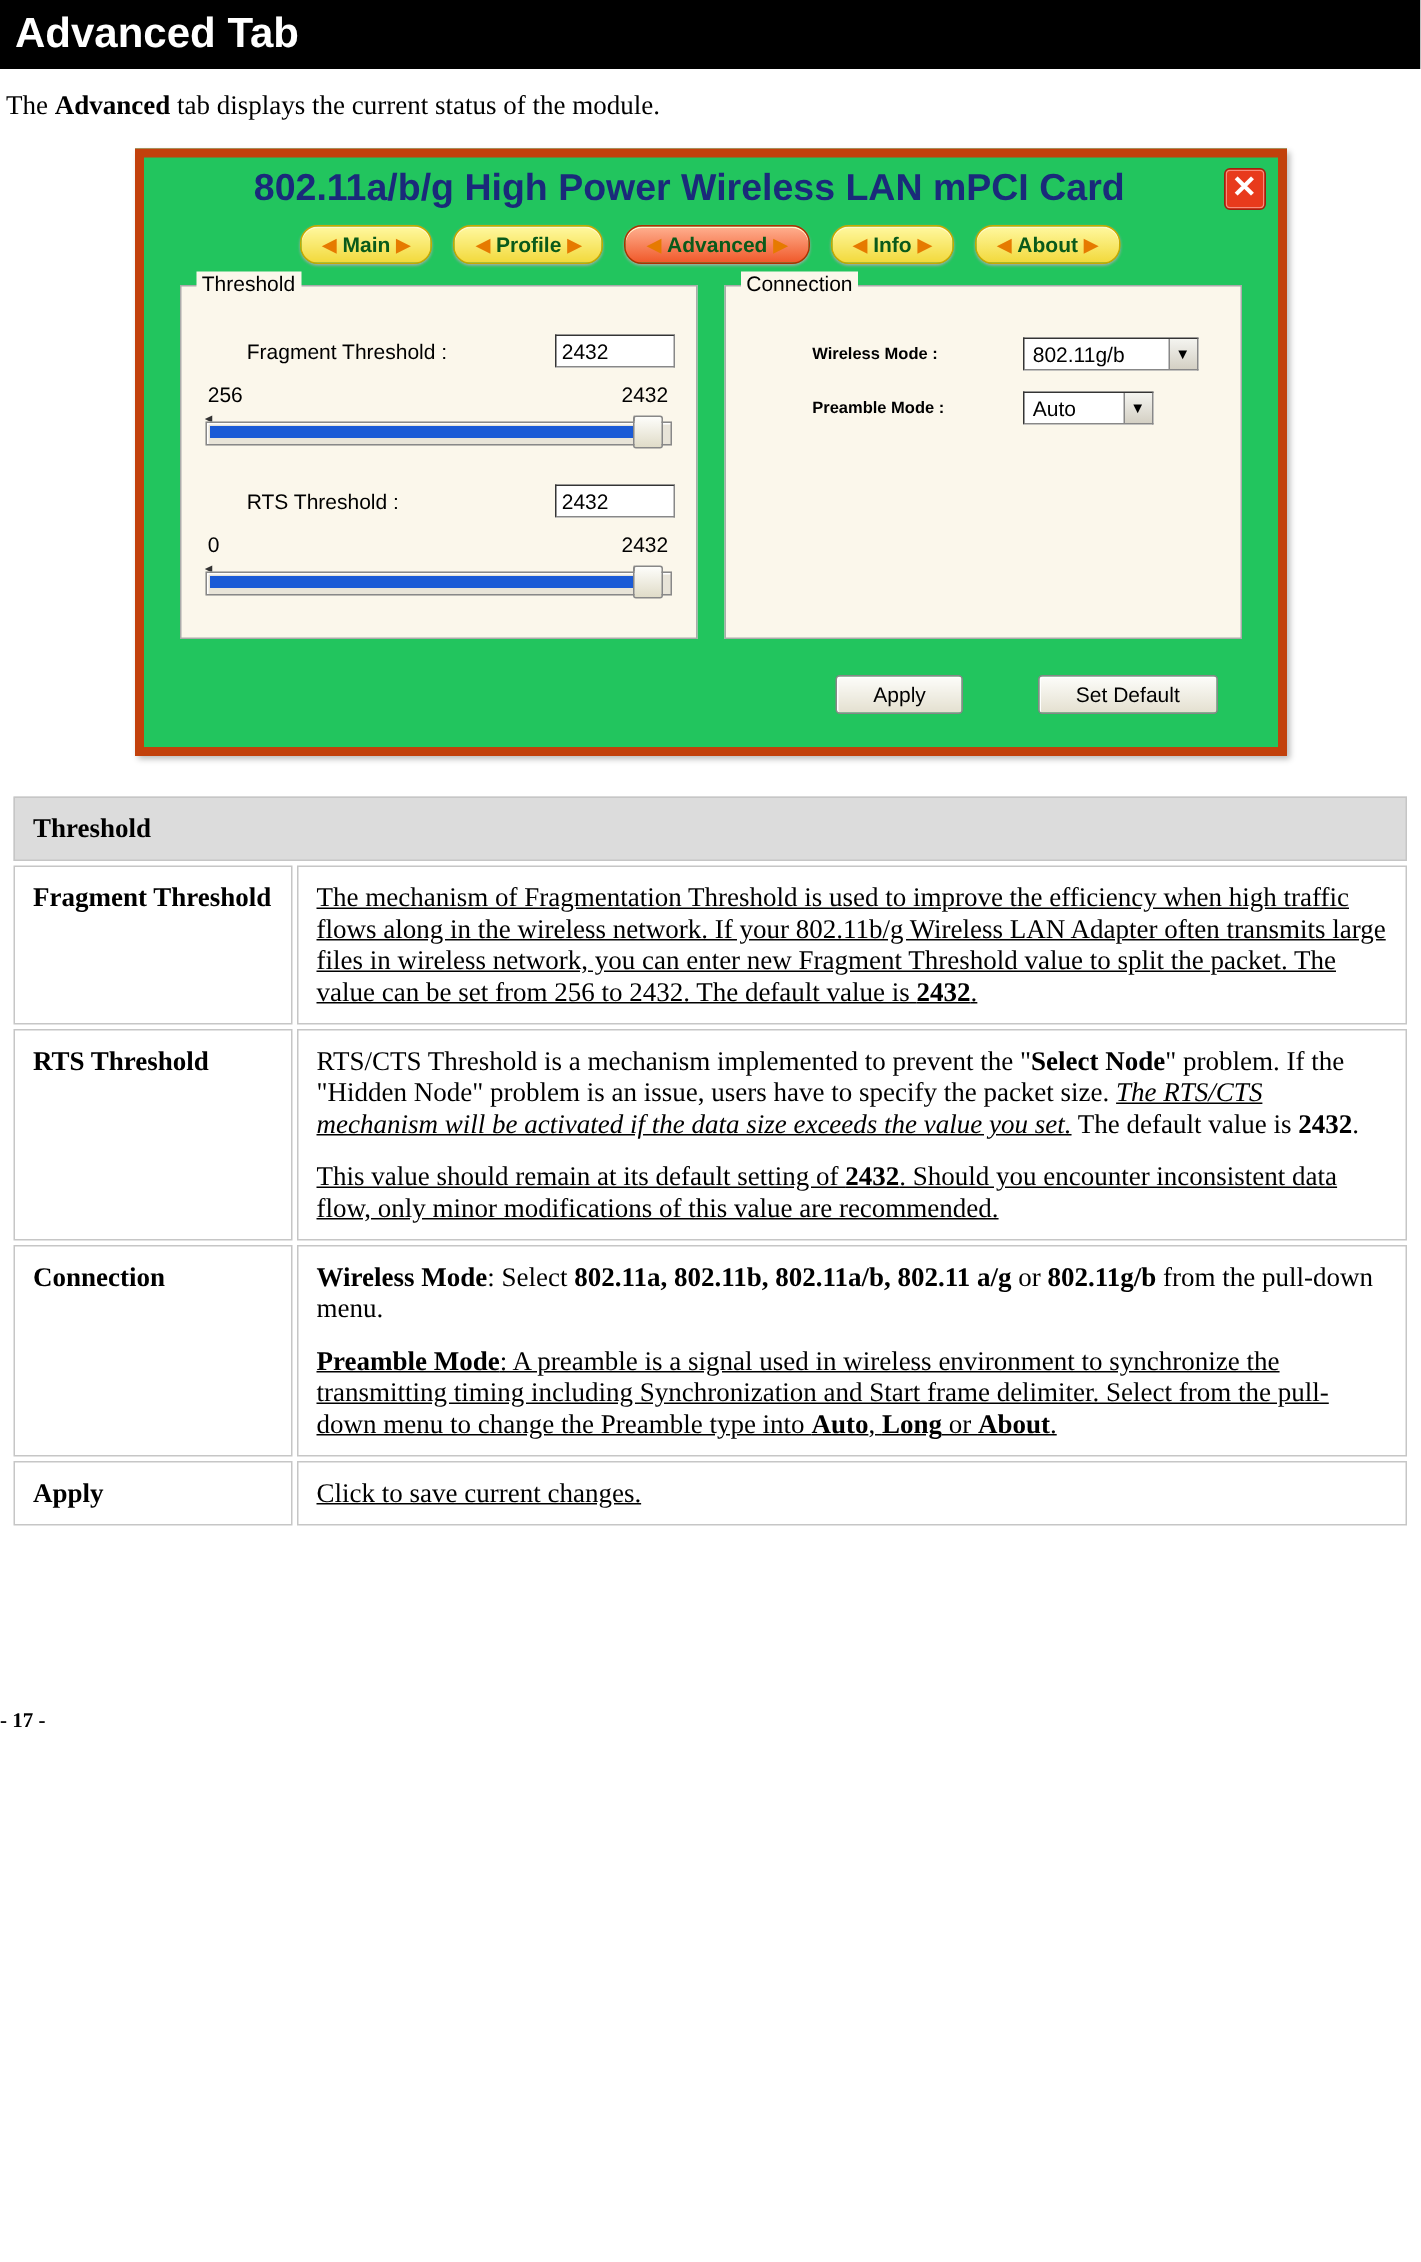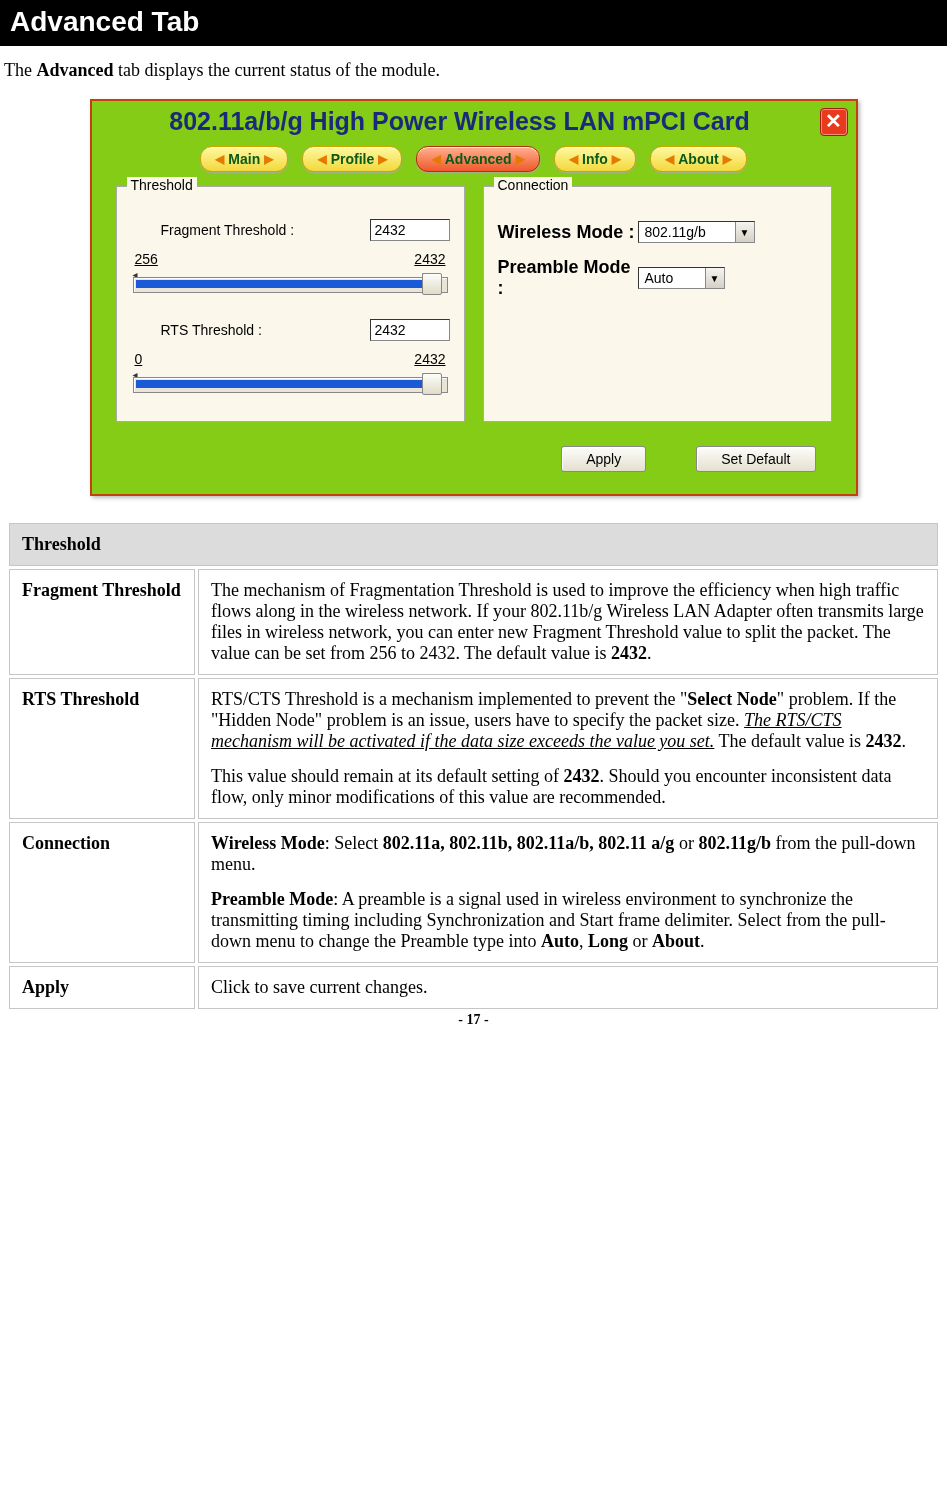--- a/index.html
+++ b/index.html
@@ -24,23 +24,23 @@
     font-family: Liberation Serif, serif;
   }
   .intro b { font-weight: bold; }
 
   
   .shot-wrap {
     margin: 18px auto 24px auto;
     width: 768px;
   }
   .shot {
-    border: 2px solid #c2410c;
+    border: 6px solid #c2410c;
     box-shadow: 2px 2px 4px #bbb;
-    background: #84cc16;
+    background: #22c55e;
     position: relative;
   }
   .title-row {
     display: flex;
     align-items: center;
     padding: 6px 8px 0 8px;
   }
   .title-text {
     flex: 1;
     text-align: center;
@@ -120,21 +120,20 @@
     background: #fff;
     padding: 2px 4px;
     font-family: Arial;
     font-size: 14px;
     width: 70px;
   }
   .range-row {
     display: flex;
     justify-content: space-between;
     padding: 4px 4px 0 4px;
-    text-decoration: underline;
   }
   .slider-wrap { padding: 2px 2px 10px 2px; }
   .slider {
     position: relative;
     height: 28px;
   }
   .slider .track-outer {
     position: absolute; left: 0; right: 0; top: 8px;
     height: 14px;
     border: 1px solid #888;
@@ -158,21 +157,21 @@
     background: linear-gradient(#fdfdfa,#e0dcc8);
     border: 1px solid #888;
     border-radius: 2px;
   }
 
   .conn-row {
     display: flex;
     align-items: center;
     margin: 14px 0;
   }
-  .conn-row .clbl { width: 140px; font-weight: bold; font-family: Arial; font-size: 18px; }
+  .conn-row .clbl { width: 140px; font-weight: bold; font-family: Arial; font-size: 11px; margin-left: 44px; }
   .combo {
     display: flex; align-items: stretch;
     border: 1px inset #888; background: #fff;
     font-family: Arial; font-size: 14px;
   }
   .combo .cval { padding: 2px 6px; min-width: 84px; }
   .combo .cbtn {
     width: 18px; background: linear-gradient(#f4f4f0,#d4d0c4);
     border-left: 1px solid #888;
     display: flex; align-items: center; justify-content: center;
@@ -211,27 +210,27 @@
   }
   .desc-table .hdr {
     background: #dcdcdc;
     font-weight: bold;
   }
   .desc-table .lcol {
     width: 160px;
     font-weight: bold;
   }
   .desc-table p { margin: 0 0 14px 0; }
-  .desc-table p:last-child { margin-bottom: 0; }
+  .desc-table p:last-child { margin-bottom: 0; text-decoration: underline; }
   .ul-i { text-decoration: underline; font-style: italic; }
 
   .footer {
-    text-align: center;
-    font-size: 14px;
-    font-weight: bold;
+    font-size: 14px;
+    font-weight: bold;
+    margin-top: 120px;
     padding-bottom: 12px;
   }
 </style>
 </head>
 <body>
 
 <div class="black-band">Advanced Tab</div>
 
 <div class="intro">
   <span>The </span><b>Advanced</b><span> tab displays the current status of the module.</span>

